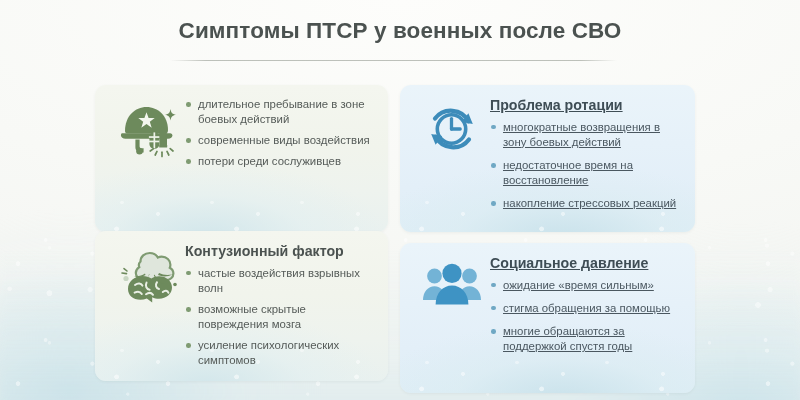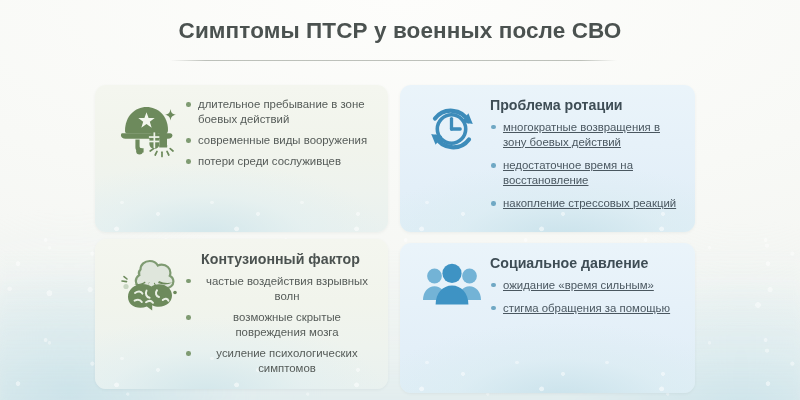--- a/index.html
+++ b/index.html
@@ -144,21 +144,21 @@
   .card.green {
     background: linear-gradient(to bottom, #f4f6ef 0%, #f1f4ec 42%, #eef3ee 72%, #e9f1ef 100%);
   }
   
   .card.blue {
     background: linear-gradient(to bottom, #eaf4fa 0%, #e6f1f9 40%, #e3eff8 70%, #dfeef6 100%);
   }
 
   .card-1 { left: 95px;  top: 85px;  width: 293px; height: 147px; }
   .card-2 { left: 400px; top: 85px;  width: 295px; height: 147px; }
-  .card-3 { left: 95px;  top: 239px; width: 293px; height: 150px; text-align: center; }
+  .card-3 { left: 95px;  top: 231px; width: 293px; height: 150px; }
   .card-4 { left: 400px; top: 243px; width: 295px; height: 150px; }
 
   .icon-col {
     position: relative;
     flex: 0 0 auto;
     width: 76px;
     padding-top: 4px;
     display: flex;
     align-items: flex-start;
     justify-content: center;
@@ -174,21 +174,21 @@
     min-width: 0;
   }
   .card-title {
     font-size: 14.2px;
     font-weight: bold;
     line-height: 1.24;
     margin: 0 0 5px 0;
     color: #4b5250;
   }
   .card-2 .card-title,
-  .card-4 .card-title { color: #3e4d55; }
+  .card-4 .card-title { color: #3e4d55; text-decoration: underline; }
 
   ul.bullets {
     list-style: none;
     margin: 0;
     padding: 0;
   }
   ul.bullets li {
     position: relative;
     padding-left: 13px;
     margin-bottom: 6px;
@@ -267,21 +267,21 @@
             <line x1="37.6" y1="47.6" x2="34.2" y2="50.0"></line>
             <line x1="54.2" y1="47.6" x2="57.0" y2="50.0"></line>
           </g>
 
           <path d="M54.5 8.0 C55.2 12.0 56.2 13.0 60.0 13.8 C56.2 14.6 55.2 15.6 54.5 19.6 C53.8 15.6 52.8 14.6 49.0 13.8 C52.8 13.0 53.8 12.0 54.5 8.0 Z" fill="#6d8a5c"></path>
         </svg>
       </div>
       <div class="text-col">
         <ul class="bullets">
           <li>длительное пребывание в зоне боевых действий</li>
-          <li>современные виды вооружения</li>
+          <li>современные виды воздействия</li>
           <li>потери среди сослуживцев</li>
         </ul>
       </div>
     </div>
   </div>
 
   <div class="card blue card-2">
     <div class="card-frost right"></div>
     <div class="card-speckle"></div>
     <div class="card-inner">
@@ -387,18 +387,19 @@
             <circle cx="30.0" cy="10.4" r="9.6"></circle>
             <path d="M13.6 41.6 C13.6 30.4 20.8 22.6 30.0 22.6 C39.2 22.6 46.4 30.4 46.4 41.6 Z"></path>
           </g>
         </svg>
       </div>
       <div class="text-col">
         <div class="card-title">Социальное давление</div>
         <ul class="bullets">
           <li>ожидание «время сильным»</li>
           <li>стигма обращения за помощью</li>
+          <li>многие обращаются за поддержкой спустя годы</li>
         </ul>
       </div>
     </div>
   </div>
 
 </div>
 
 </body></html>

